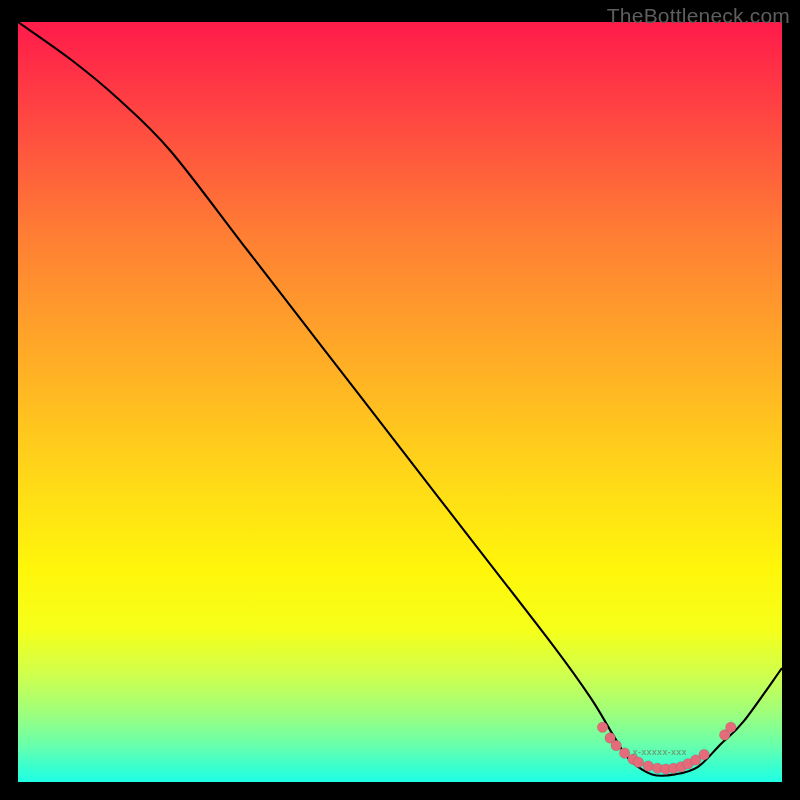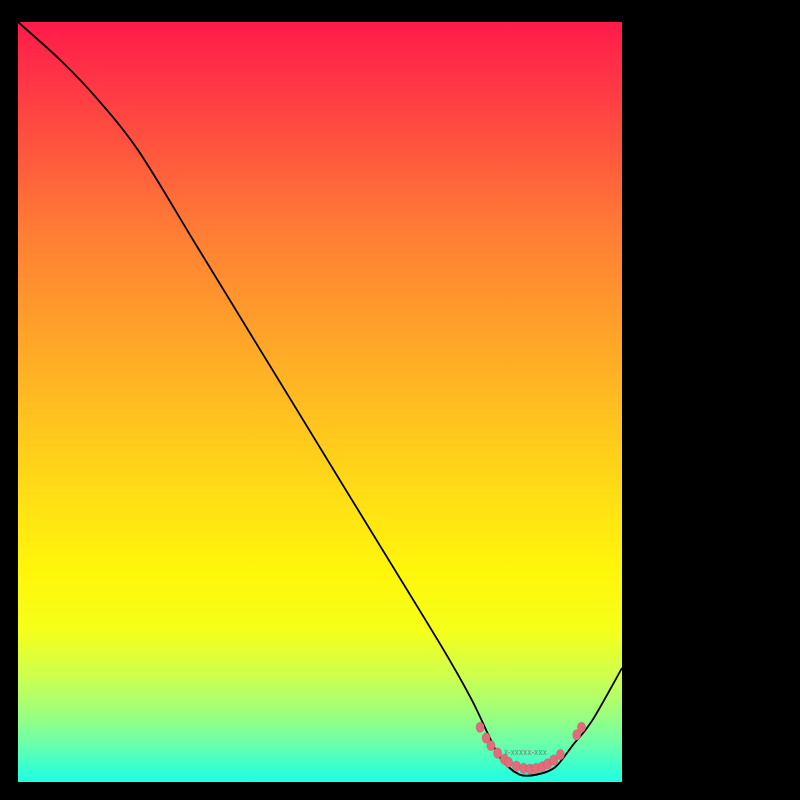--- a/index.html
+++ b/index.html
@@ -24,21 +24,21 @@
     color: #5e5e5e;
     font-size: 21px;
     font-weight: 500;
     letter-spacing: 0.2px;
     z-index: 50;
   }
   .plot {
     position: absolute;
     left: 18px;
     top: 22px;
-    width: 604px;
+    width: 764px;
     height: 760px;
   }
   .gradient {
     position: absolute;
     left: 0; top: 0; width: 100%; height: 100%;
     background: linear-gradient(to bottom,
       #ff1b4a 0%,
       #ff3346 7%,
       #ff5a3d 18%,
       #ff7e34 28%,
@@ -72,20 +72,21 @@
     fill: rgba(120,90,70,0.55);
     font-size: 9px;
     font-weight: 600;
     letter-spacing: 0.3px;
   }
 </style>
 </head>
 <body>
 
 <div class="stage">
+  <div class="watermark">TheBottleneck.com</div>
 
   <div class="plot">
     <div class="gradient"></div>
     <svg class="overlay" viewBox="0 0 764 760" preserveAspectRatio="none">
       <path class="curve" d="M 0.0 0.0 C 8.9 6.3, 36.9 25.3, 53.5 38.0 C 70.0 50.7, 82.8 60.8, 99.3 76.0 C 115.9 91.2, 131.2 103.9, 152.8 129.2 C 174.4 154.5, 203.7 195.1, 229.2 228.0 C 254.7 260.9, 280.1 293.9, 305.6 326.8 C 331.1 359.7, 356.5 392.7, 382.0 425.6 C 407.5 458.5, 432.9 491.5, 458.4 524.4 C 483.9 557.3, 515.7 597.9, 534.8 623.2 C 553.9 648.5, 562.8 661.2, 573.0 676.4 C 583.2 691.6, 589.6 704.3, 595.9 714.4 C 602.3 724.5, 604.8 730.9, 611.2 737.2 C 617.6 743.5, 626.5 749.9, 634.1 752.4 C 641.8 754.9, 649.4 753.7, 657.0 752.4 C 664.7 751.1, 672.3 749.9, 680.0 744.8 C 687.6 739.7, 695.2 729.6, 702.9 722.0 C 710.5 714.4, 715.6 711.9, 725.8 699.2 C 736.0 686.5, 757.6 654.9, 764.0 646.0"></path>
       <g class="scatter">
           <circle cx="584.5" cy="705.3" r="5.3"></circle>
           <circle cx="592.1" cy="715.9" r="5.3"></circle>
           <circle cx="598.2" cy="723.5" r="5.3"></circle>
           <circle cx="606.6" cy="731.1" r="5.3"></circle>

